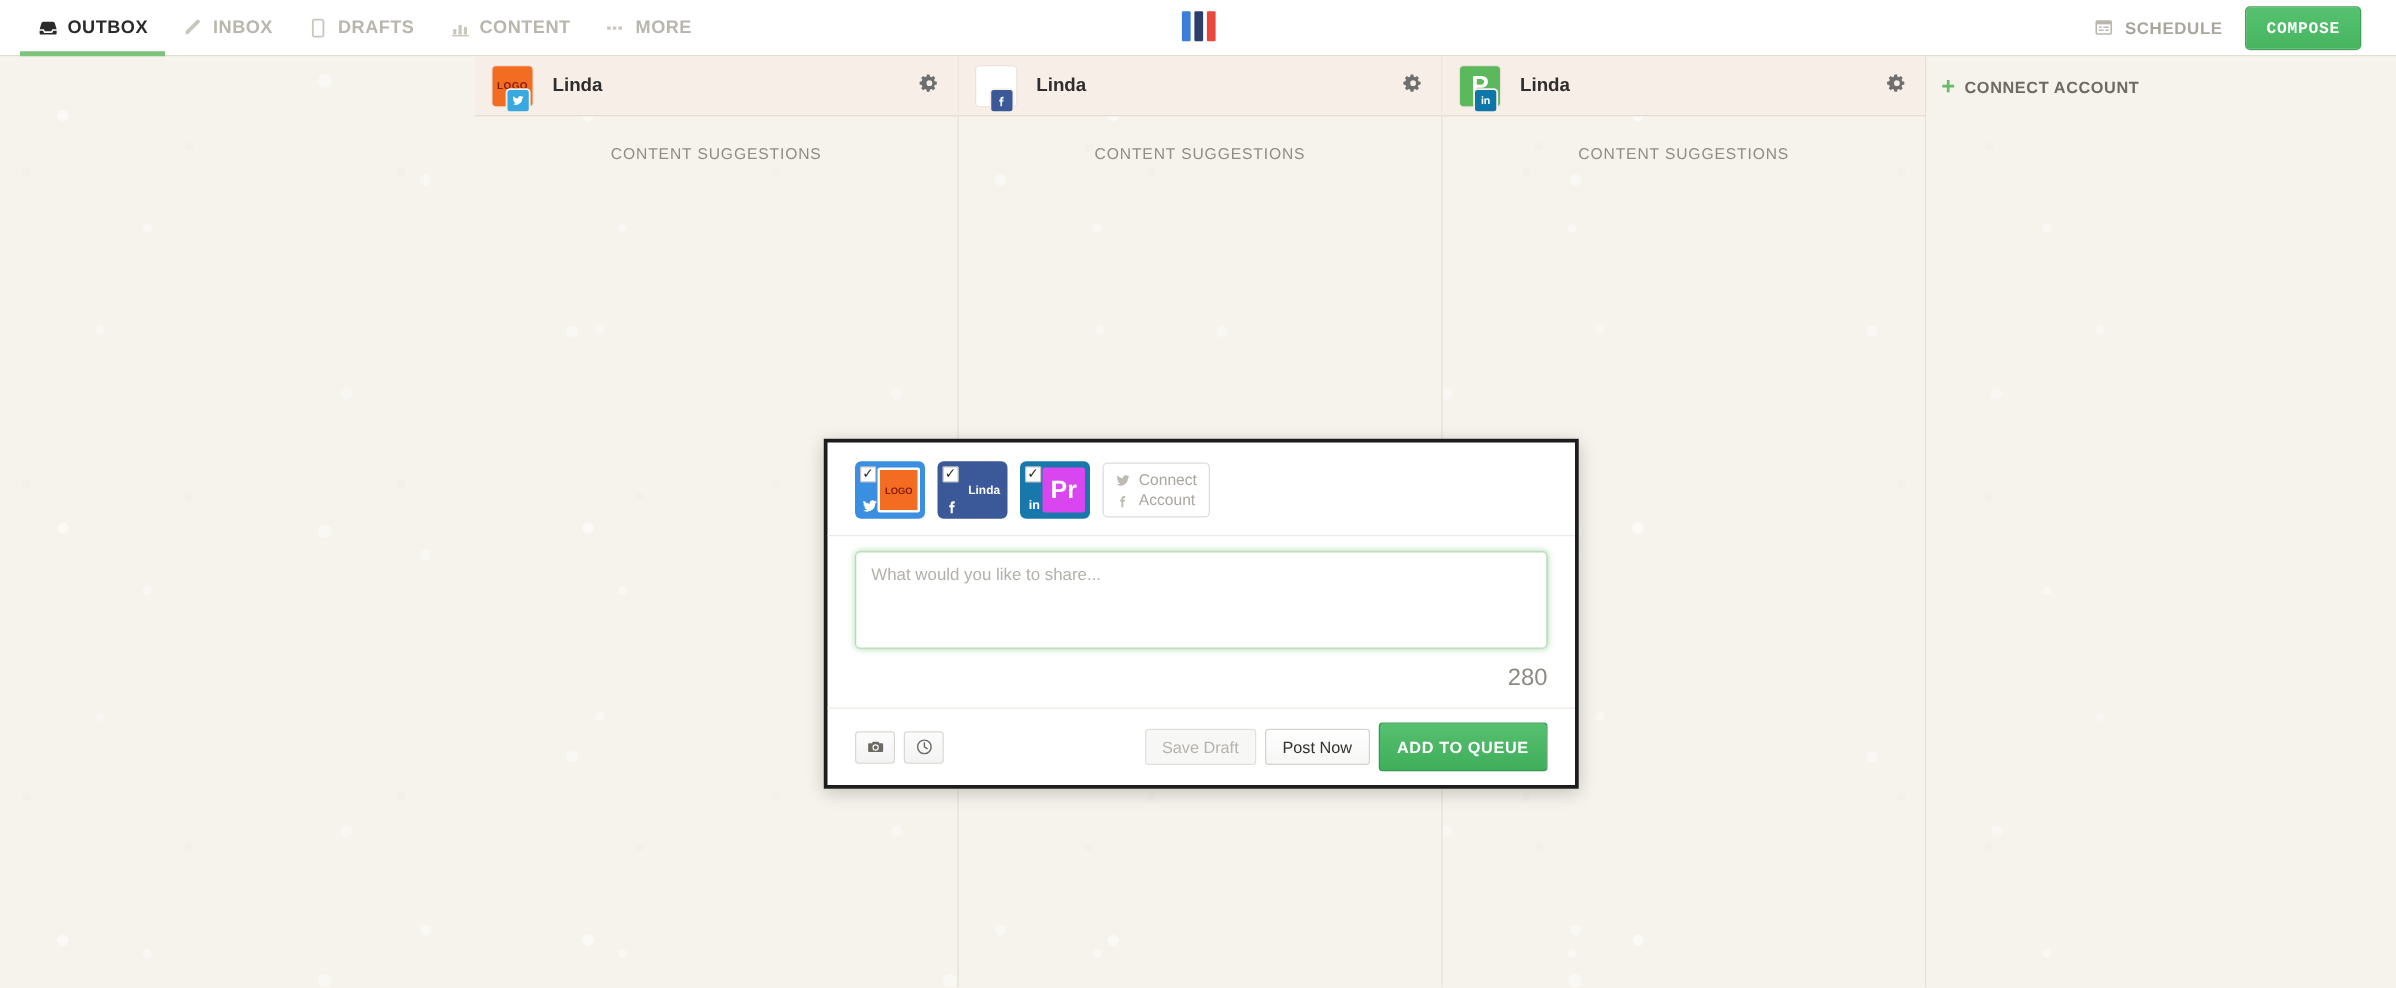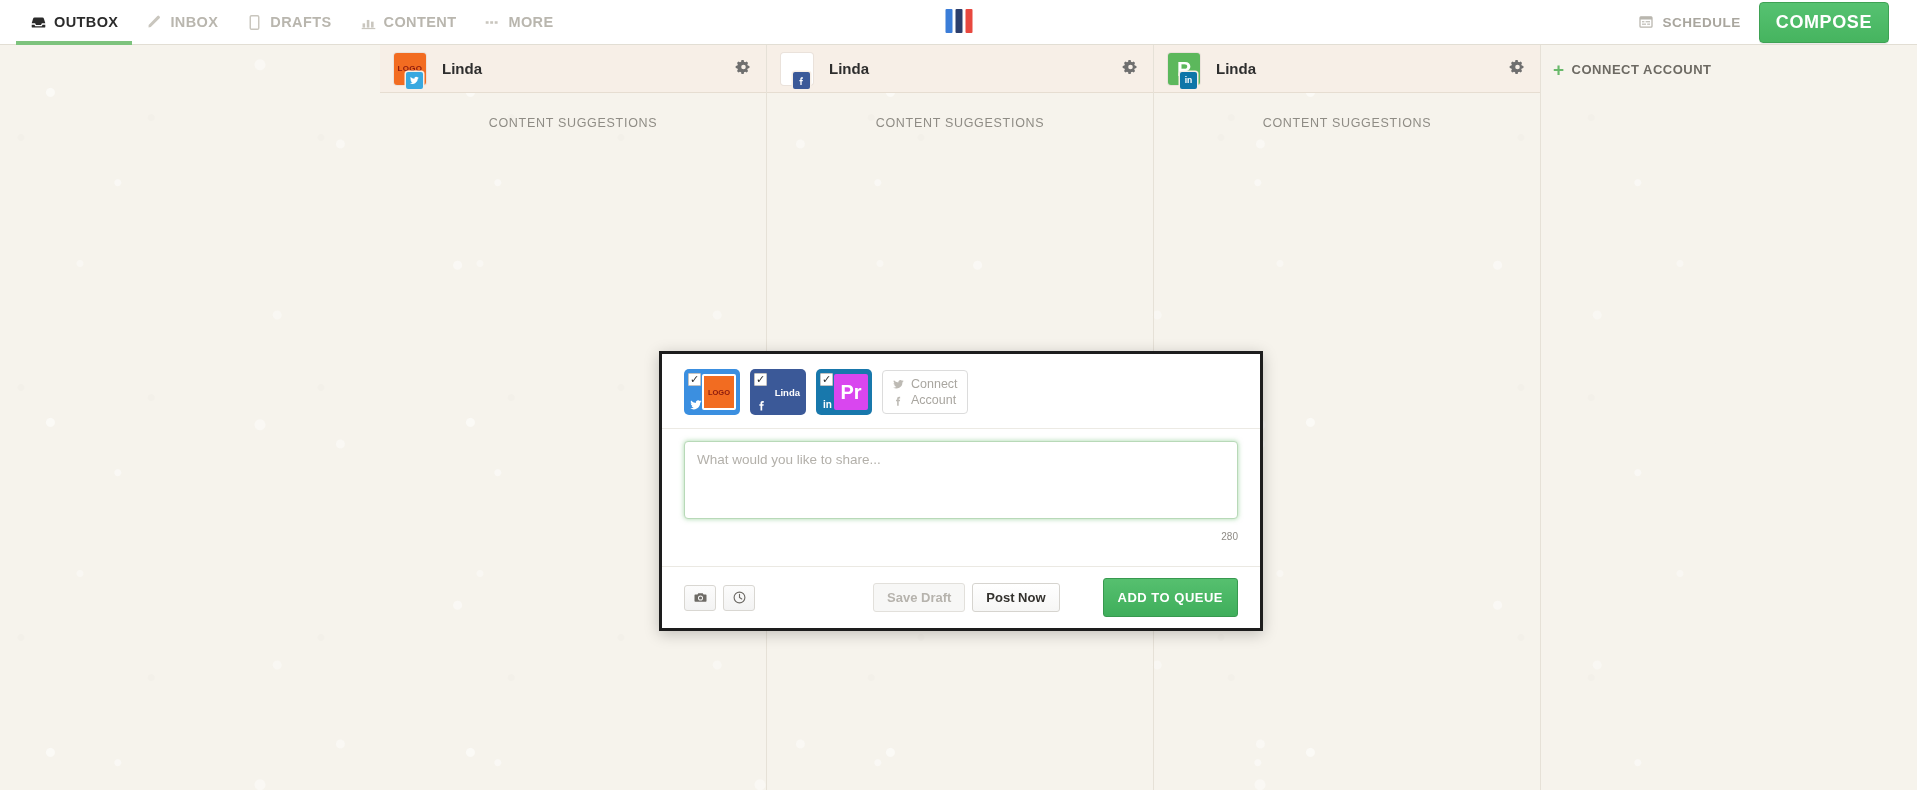--- a/index.html
+++ b/index.html
@@ -70,23 +70,24 @@
     gap: 18px; padding-right: 28px;
   }
   .schedule-btn {
     display: flex; align-items: center; gap: 8px;
     font-size: 13.5px; font-weight: bold; letter-spacing: .5px;
     color: #a9a69e; cursor: pointer;
   }
   .compose-btn {
     background: linear-gradient(#56c271, #46b45f);
     border: 1px solid #3ea254;
-    color: #fff; font-size: 18px; font-weight: bold; letter-spacing: .6px;
+    color: #fff; font-size: 13px; font-weight: bold; letter-spacing: .6px;
     padding: 9px 16px; border-radius: 4px; cursor: pointer;
     box-shadow: 0 1px 0 rgba(0,0,0,.08);
+    font-family: Liberation Mono, monospace;
   }
 
   
   .columns {
     position: absolute; top: 45px; left: 380px;
     width: 1162px; height: 745px;
     display: flex;
   }
   .column {
     width: 387px; height: 100%;
@@ -212,50 +213,50 @@
     border: 1px solid #b8d9b8; border-radius: 4px;
     box-shadow: 0 0 5px rgba(120,195,125,.65);
     padding: 10px 12px;
     font-family: "Liberation Sans", sans-serif;
     font-size: 13.5px; color: #333; resize: none; outline: none;
     background: #fff;
   }
   .composer::placeholder { color: #b3b0aa; }
   .char-count {
     text-align: right; padding: 8px 22px 0 22px;
-    font-size: 10px; color: #8d8a84;
+    font-size: 19px; color: #8d8a84;
   }
   .modal-footer {
     position: absolute; left: 0; right: 0; bottom: 0;
     border-top: 1px solid #ebe9e3;
     padding: 11px 22px; display: flex; align-items: center;
   }
   .icon-btn {
     width: 32px; height: 26px; margin-right: 7px;
     background: linear-gradient(#fcfcfc,#f3f3f3);
     border: 1px solid #d9d7d2; border-radius: 3px;
     display: flex; align-items: center; justify-content: center;
     color: #6d6a65; cursor: pointer;
   }
   .footer-right { margin-left: auto; display: flex; align-items: center; gap: 7px; }
   .btn {
     font-family: "Liberation Sans", sans-serif;
     border-radius: 3px; cursor: pointer; font-size: 13px;
-    padding: 7px 13px; line-height: 1; font-weight: bold;
+    padding: 7px 13px; line-height: 1;
   }
   .btn-draft {
     background: #f7f7f6; border: 1px solid #e2e0db; color: #b6b3ad;
   }
   .btn-post {
     background: linear-gradient(#ffffff,#f6f6f5); border: 1px solid #d6d4cf; color: #34322e;
   }
   .btn-queue {
     background: linear-gradient(#56c06f, #3fae5b);
     border: 1px solid #37994f; color: #fff;
-    font-weight: bold; letter-spacing: .5px; padding: 12px 14px; margin-left: 36px;
+    font-weight: bold; letter-spacing: .5px; padding: 12px 14px;
   }
 </style>
 </head>
 <body>
 
 <div id="app">
 
   <div class="topnav">
     <div class="nav-left">
 

